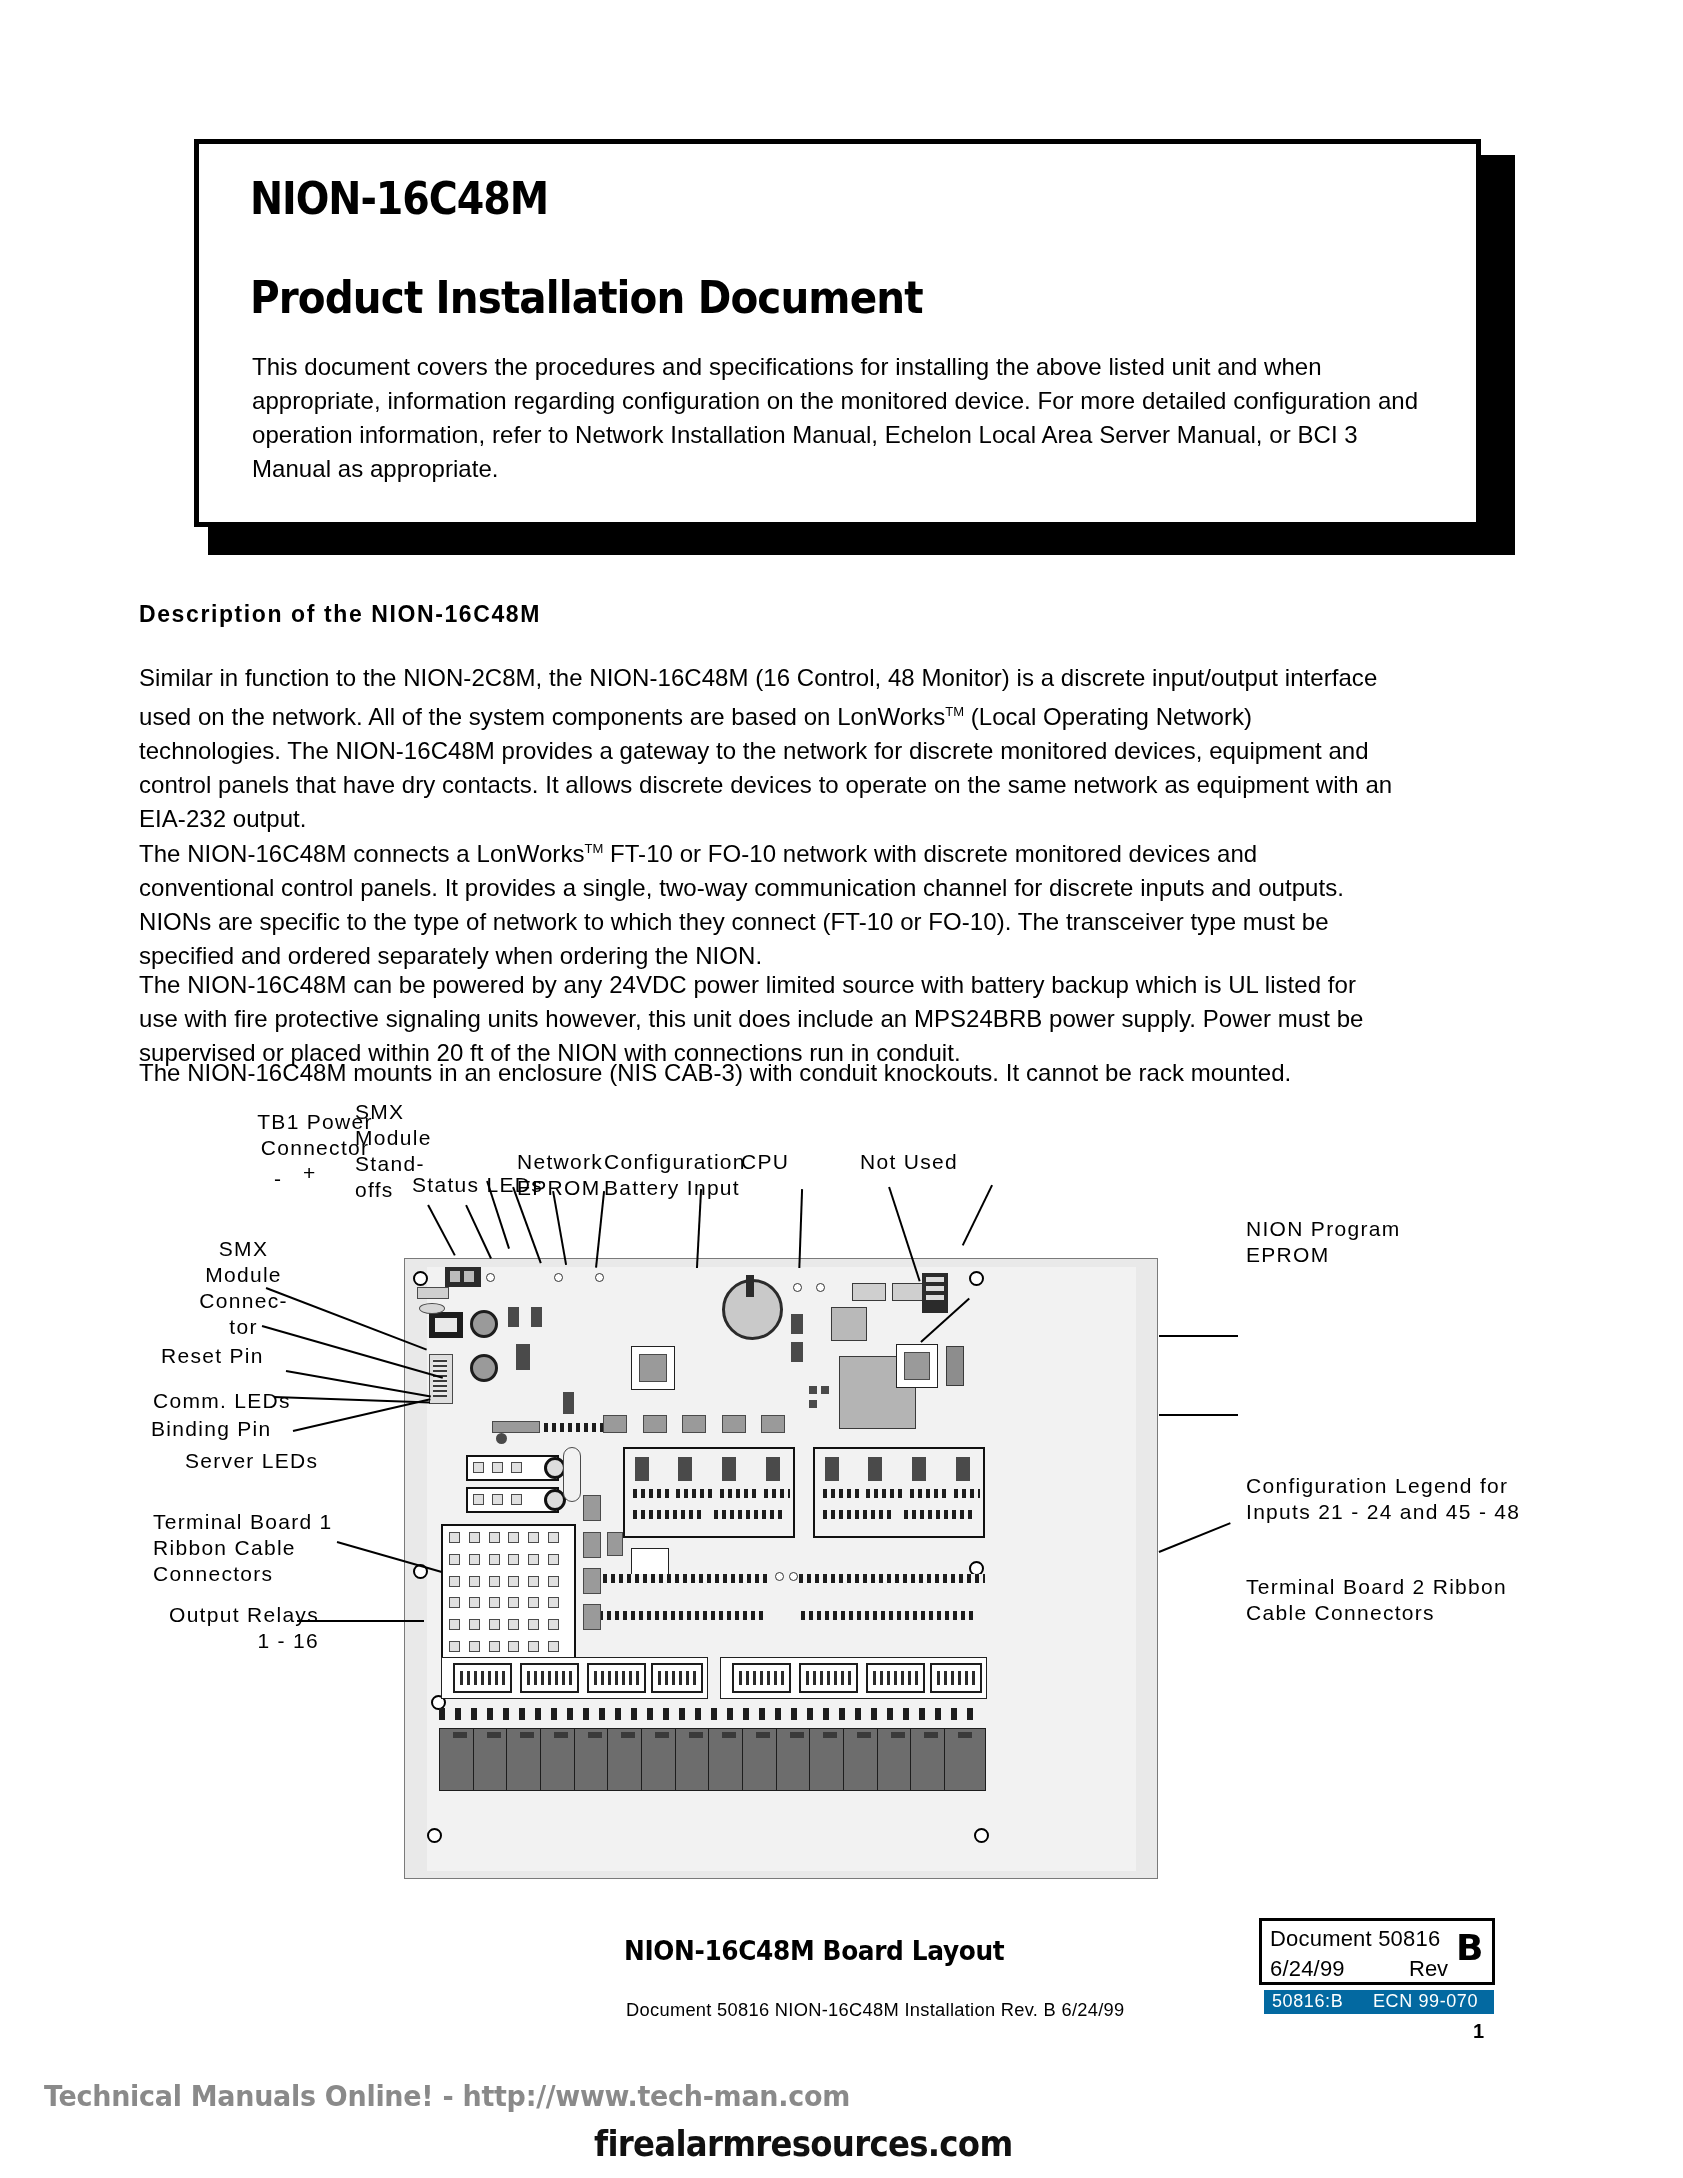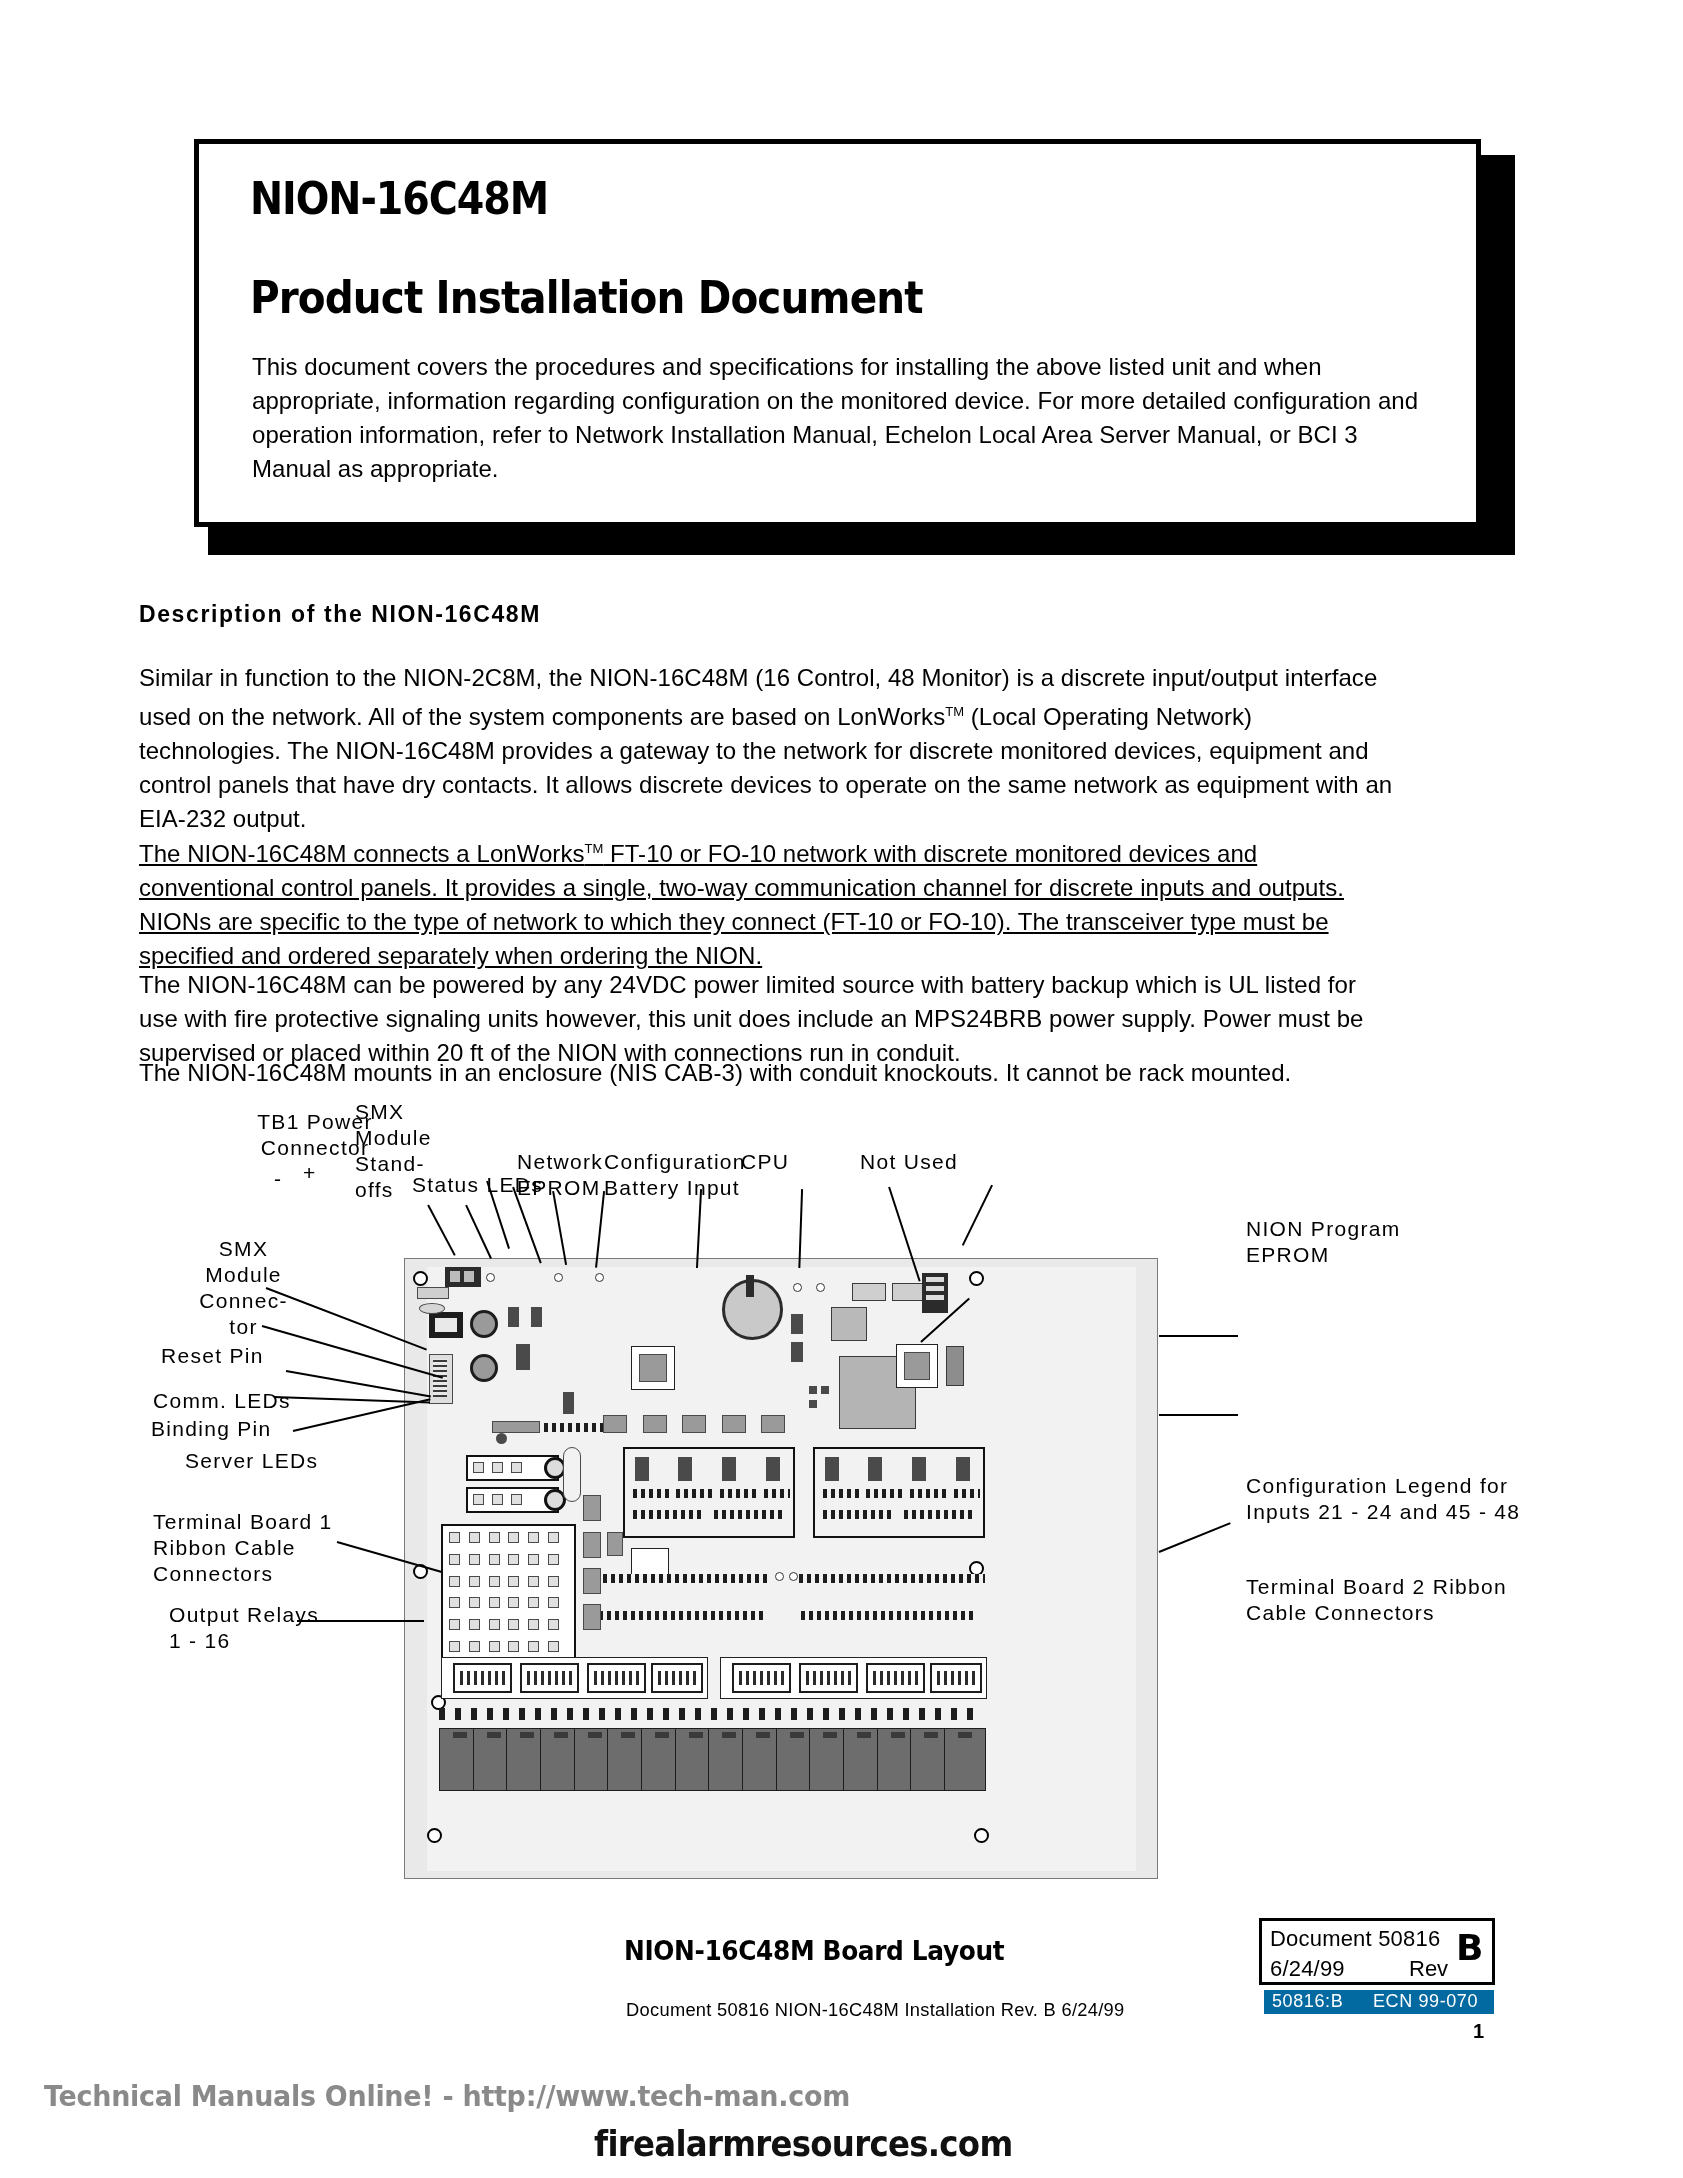--- a/index.html
+++ b/index.html
@@ -87,21 +87,21 @@
   }
   .body-col {
     position: absolute;
     left: 139px;
     width: 1257px;
     font-size: 24px;
     line-height: 34px;
     letter-spacing: 0.05px;
   }
   .p1 { top: 661px; }
-  .p2 { top: 832px; text-decoration: underline; }
+  .p2 { top: 832px; }
   .p3 { top: 968px; }
   .p4 { top: 1056px; }
   .tm {
     font-size: 13px;
     vertical-align: super;
     letter-spacing: 0;
   }
 
   
   .diagram {
@@ -606,21 +606,21 @@
 Module
 Connec-
 tor</div>
   <div class="lbl" style="left:22px; top:234px;">Reset Pin</div>
   <div class="lbl" style="left:14px; top:279px;">Comm.  LEDs</div>
   <div class="lbl" style="left:12px; top:307px;">Binding Pin</div>
   <div class="lbl" style="left:46px; top:339px;">Server  LEDs</div>
   <div class="lbl" style="left:14px; top:400px;">Terminal Board 1
 Ribbon Cable
 Connectors</div>
-  <div class="lbl" style="left:30px; top:493px;">Output Relays
+  <div class="lbl" style="left:30px; top:493px;text-align:right;">Output Relays
 1 - 16</div>
 </div>
 
 <div class="diag-caption">NION-16C48M Board Layout</div>
 <div class="diag-subcaption">Document 50816  NION-16C48M  Installation Rev. B  6/24/99</div>
 
 <div class="stamp">
   <div class="stamp-l1">Document 50816</div>
   <div class="stamp-l2">6/24/99</div>
   <div class="stamp-rev">Rev</div>

